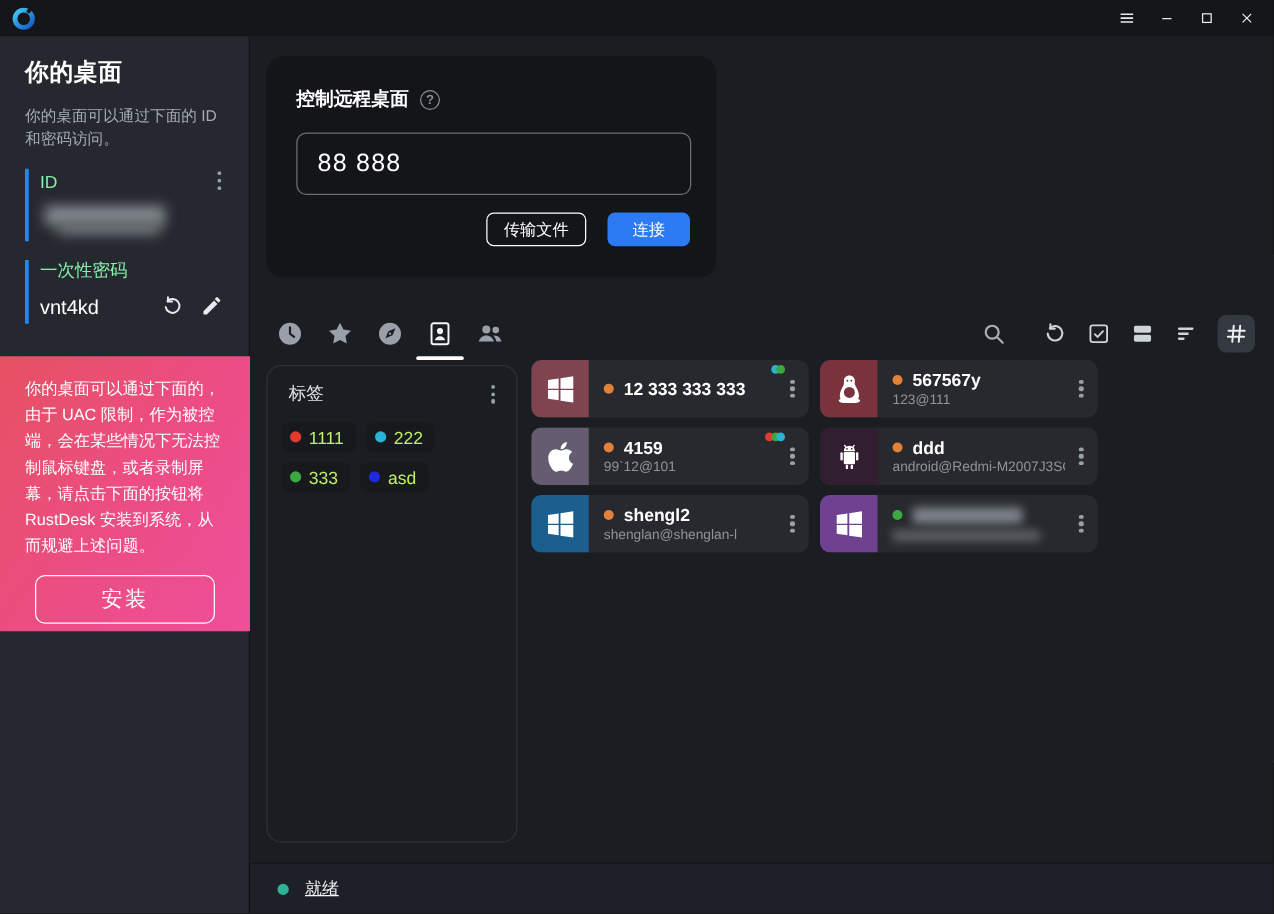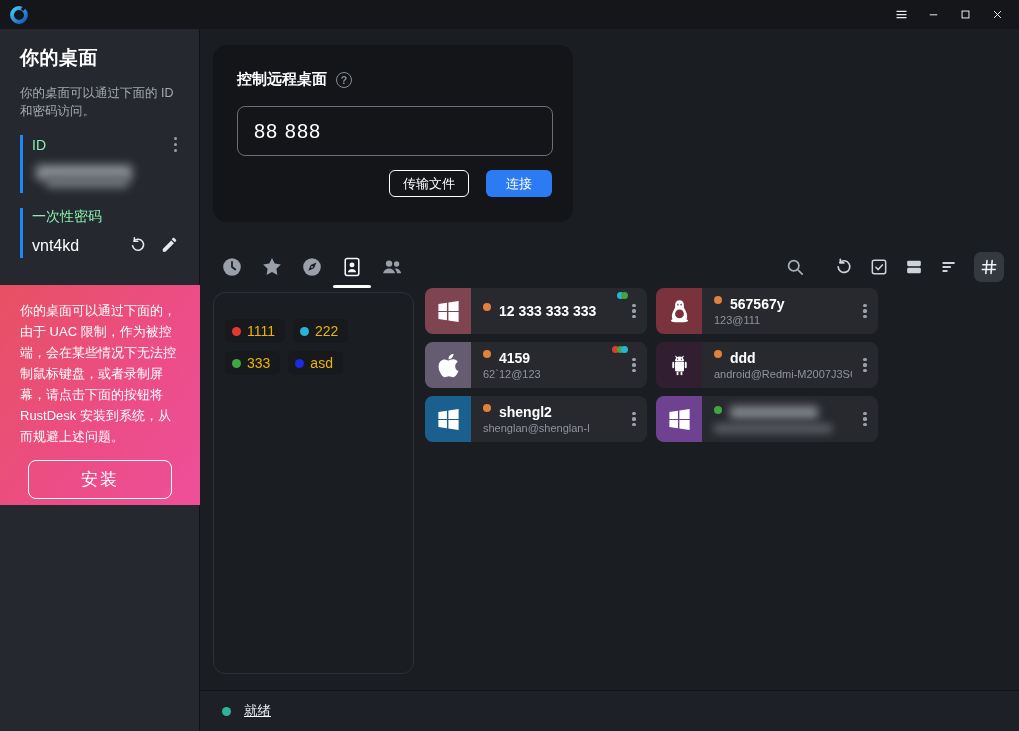--- a/index.html
+++ b/index.html
@@ -101,37 +101,37 @@
   
   .tags-panel{
     position:absolute; top:263px; left:13px; width:201px; height:382px;
     border:1px solid #2d3037; border-radius:12px; padding:13px 11px;
   }
   .tags-head{ display:flex; align-items:center; justify-content:space-between; padding:0 2px 0 6px; }
   .tags-title{ font-size:14px; color:#e3e6ea; }
   .chips{ display:flex; flex-wrap:wrap; gap:8px; margin-top:13px; }
   .chip{
     display:flex; align-items:center; gap:6px; background:#17191d;
-    border-radius:6px; padding:4px 10px 4px 7px; font-size:14px; color:#eab308;
+    border-radius:6px; padding:4px 10px 4px 7px; font-size:14px; color:#bef264;
   }
   .chip .dot{ width:9px; height:9px; border-radius:50%; }
 
   
   .peer-grid{
     position:absolute; top:259px; left:225px; width:455px;
     display:flex; flex-wrap:wrap; gap:8px 9px;
   }
   .peer-card{
     width:222px; height:46px; background:#27292e; border-radius:8px;
     position:relative; display:flex; overflow:hidden;
   }
   .peer-logo{ width:46px; height:46px; flex:none; display:flex; align-items:center; justify-content:center; }
   .peer-logo svg{ width:27px; height:27px; }
   .peer-info{ flex:1; min-width:0; display:flex; flex-direction:column; justify-content:center; padding-left:12px; }
-  .name-row{ display:flex; align-items:flex-start; gap:8px; }
+  .name-row{ display:flex; align-items:center; gap:8px; }
   .status-dot{ width:8px; height:8px; border-radius:50%; flex:none; }
   .peer-name{ font-size:14px; font-weight:bold; white-space:nowrap; }
   .peer-sub{ font-size:11px; color:#8f949c; margin-top:2.5px; white-space:nowrap; overflow:hidden; }
   .peer-sub:empty{ display:none; }
   .peer-menu{ width:26px; display:flex; align-items:center; justify-content:center; }
   .tag-dots{ position:absolute; top:4px; right:19px; display:flex; }
   .tag-dots i{ width:7px; height:7px; border-radius:50%; margin-left:-2.5px; }
   .blur-name{ width:88px; height:13px; background:#7e838a; filter:blur(4px); border-radius:2px; }
   .blur-sub{ width:118px; height:9px; background:#5d6167; filter:blur(4px); border-radius:2px; margin-top:5px; margin-left:0; }
 
@@ -318,20 +318,28 @@
         </span>
         <span class="tool active-view">
           <svg viewBox="0 0 24 24" fill="none" stroke="currentColor" stroke-width="1.9" stroke-linecap="round">
               <path d="M9.6 4.2L8.2 19.8M15.8 4.2l-1.4 15.6M4.6 9.2h15.6M3.9 14.9h15.6"></path>
             </svg>
         </span>
       </div>
     </div>
 
     <div class="tags-panel">
+      <div class="tags-head">
+        <span class="tags-title">标签</span>
+        <span class="menu-dots">
+            <i></i>
+            <i></i>
+            <i></i>
+          </span>
+      </div>
       <div class="chips">
         <span class="chip">
           <span class="dot" style="background: rgb(226, 59, 46);"></span>
           <span>1111</span>
         </span>
         <span class="chip">
           <span class="dot" style="background: rgb(41, 179, 212);"></span>
           <span>222</span>
         </span>
         <span class="chip">
@@ -397,21 +405,21 @@
         <div class="peer-logo" style="background: rgb(101, 92, 114);">
           <svg viewBox="0 0 384 512">
               <path fill="#fff" d="M318.7 268.7c-.2-36.7 16.4-64.4 50-84.8-18.8-26.9-47.2-41.7-84.7-44.6-35.5-2.8-74.3 20.7-88.5 20.7-15 0-49.4-19.7-76.4-19.7C63.3 141.2 4 184.8 4 273.5q0 39.3 14.4 81.2c12.8 36.7 59 126.7 107.2 125.2 25.2-.6 43-17.9 75.8-17.9 31.8 0 48.3 17.9 76.4 17.9 48.6-.7 90.4-82.5 102.6-119.3-65.2-30.7-61.7-90-61.7-91.9zm-56.6-164.2c27.3-32.4 24.8-61.9 24-72.5-24.1 1.4-52 16.4-67.9 34.9-17.5 19.8-27.8 44.3-25.6 71.9 26.1 2 49.9-11.4 69.5-34.3z"></path>
             </svg>
         </div>
         <div class="peer-info">
           <div class="name-row">
             <span class="status-dot" style="background: rgb(226, 130, 58);"></span>
             <span class="peer-name">4159</span>
           </div>
-          <div class="peer-sub">62`12@123</div>
+          <div class="peer-sub">99`12@101</div>
         </div>
         <div class="tag-dots">
           <i style="background: rgb(226, 59, 46);"></i>
             <i style="background: rgb(59, 169, 63);"></i>
             <i style="background: rgb(41, 179, 212);"></i>
         </div>
         <span class="peer-menu menu-dots">
             <i></i>
             <i></i>
             <i></i>

